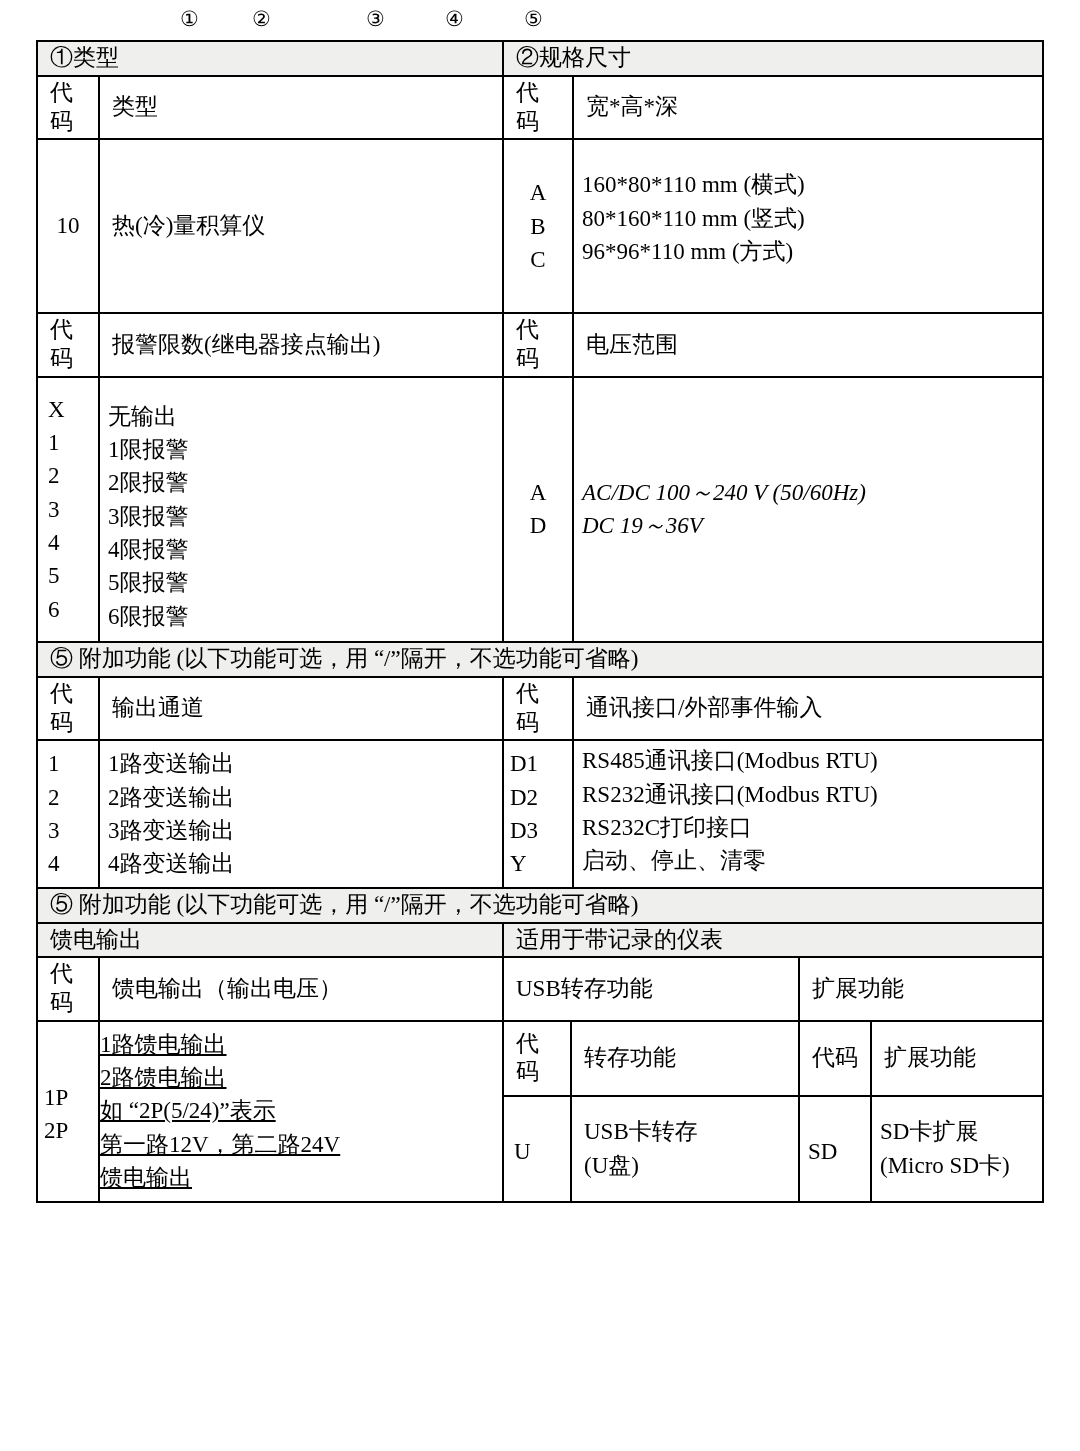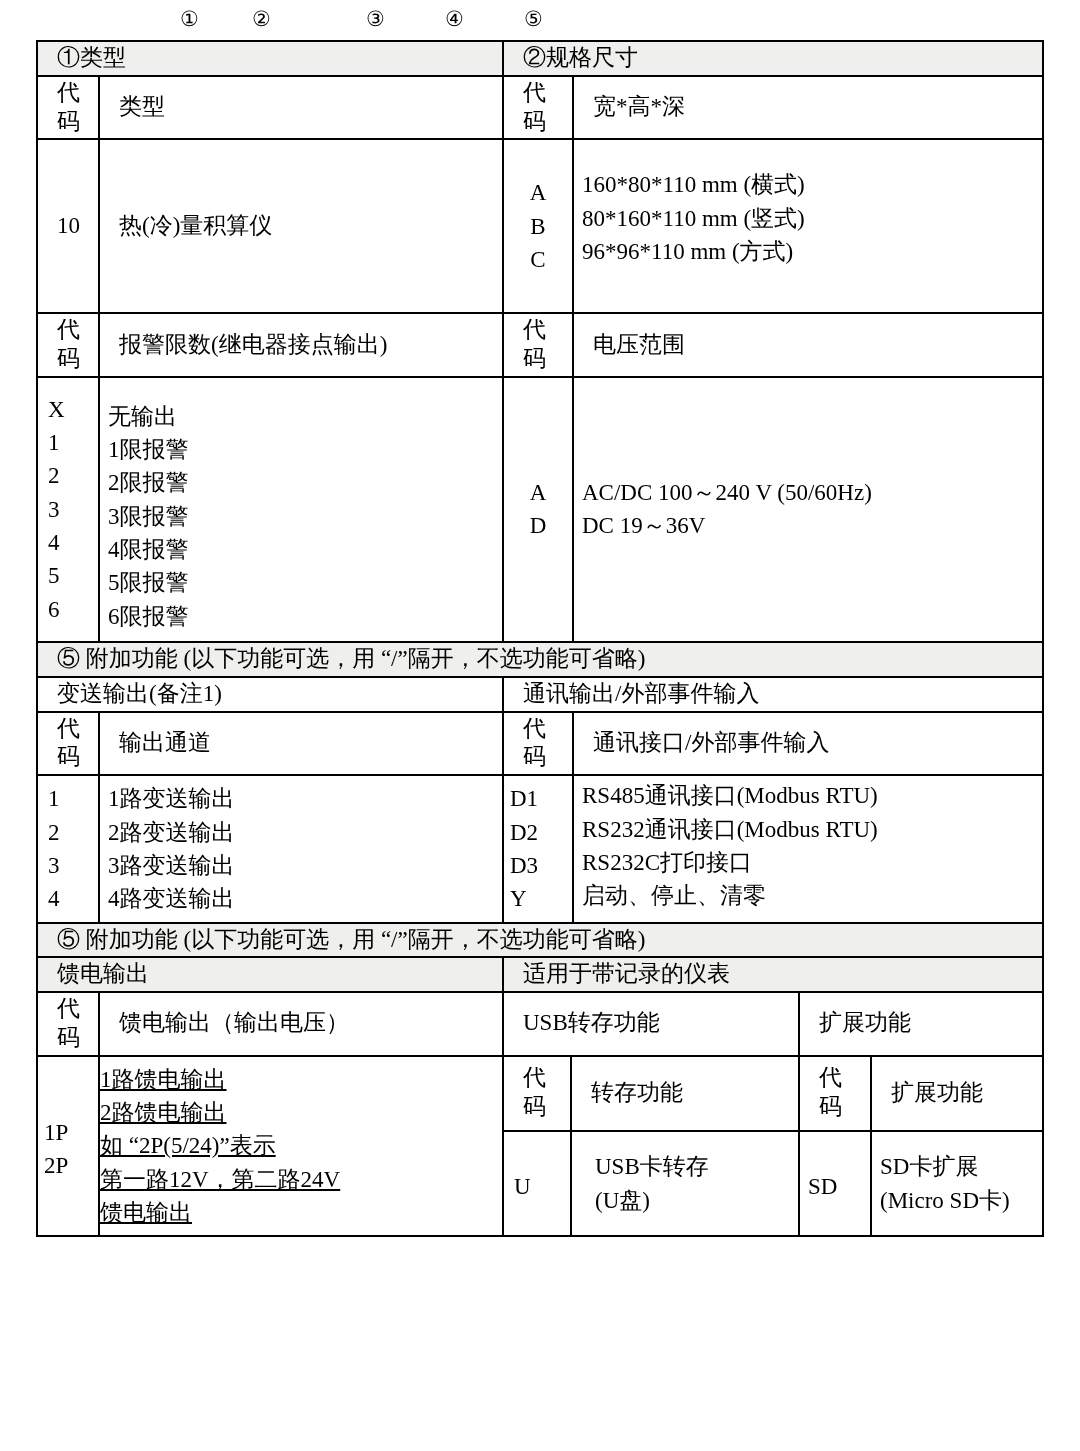--- a/index.html
+++ b/index.html
@@ -38,21 +38,21 @@
   }
 
   
   table.t {
     border-collapse: collapse;
     table-layout: fixed;
     width: 1006px;
   }
   table.t td {
     border: 2px solid #000;
-    padding: 2px 19px;
+    padding: 2px 12px;
     vertical-align: middle;
     font-size: 23px;
     line-height: 1.25;
     font-family: "Liberation Serif", "DejaVu Serif", serif;
   }
   .shade {
     background: #efefed;
   }
   .top {
     vertical-align: top;
@@ -164,42 +164,38 @@
           <span class="stackline">2限报警</span>
           <span class="stackline">3限报警</span>
           <span class="stackline">4限报警</span>
           <span class="stackline">5限报警</span>
           <span class="stackline">6限报警</span>
         </td>
         <td class="cell-list top" style="padding:8px 0 8px 0;">
           <span class="stackline center">A</span>
           <span class="stackline center">D</span>
         </td>
-        <td class="cell-list top" style="padding:8px 0 8px 8px;">
+        <td class="cell-list top" style="padding:8px 0 8px 8px;font-style:italic;">
           <span class="stackline">AC/DC 100～240 V (50/60Hz)</span>
           <span class="stackline">DC 19～36V</span>
         </td>
       </tr>
     </tbody>
       </table>
 
     <table class="t" style="margin-top:-2px;">
       <colgroup>
         <col style="width:62px">
         <col style="width:404px">
         <col style="width:70px">
         <col style="width:470px">
       </colgroup>
       <tbody>
           <tr>
         <td class="shade hdr" colspan="4">⑤ 附加功能 (以下功能可选，用 “/”隔开，不选功能可省略)</td>
-      </tr>
-      <tr>
-        <td colspan="2" class="pad-l">变送输出(备注1)</td>
-        <td colspan="2" class="pad-l">通讯输出/外部事件输入</td>
       </tr>
       <tr>
         <td class="codecol-l">代码</td>
         <td>输出通道</td>
         <td class="codecol-l">代码</td>
         <td>通讯接口/外部事件输入</td>
       </tr>
       <tr>
         <td class="cell-list top" style="padding:6px 0 6px 10px;">
           <span class="stackline">1</span>
@@ -264,21 +260,21 @@
           <span class="stackline">第一路12V，第二路24V</span>
           <span class="stackline">馈电输出</span>
         </td>
         <td class="codecol-l">代码</td>
         <td>转存功能</td>
         <td class="codecol-l">代码</td>
         <td>扩展功能</td>
       </tr>
       <tr>
         <td class="top" style="padding-top:10px;padding-left:10px;">U</td>
-        <td class="cell-list top" style="padding:10px 0 10px 23px;">
+        <td class="cell-list top" style="padding:10px 0 10px 12px;">
           <span class="stackline">USB卡转存</span>
           <span class="stackline">(U盘)</span>
         </td>
         <td class="top" style="padding-top:10px;padding-left:8px;">SD</td>
         <td class="cell-list top" style="padding:10px 0 10px 8px;">
           <span class="stackline">SD卡扩展</span>
           <span class="stackline">(Micro SD卡)</span>
         </td>
       </tr>
     </tbody>

